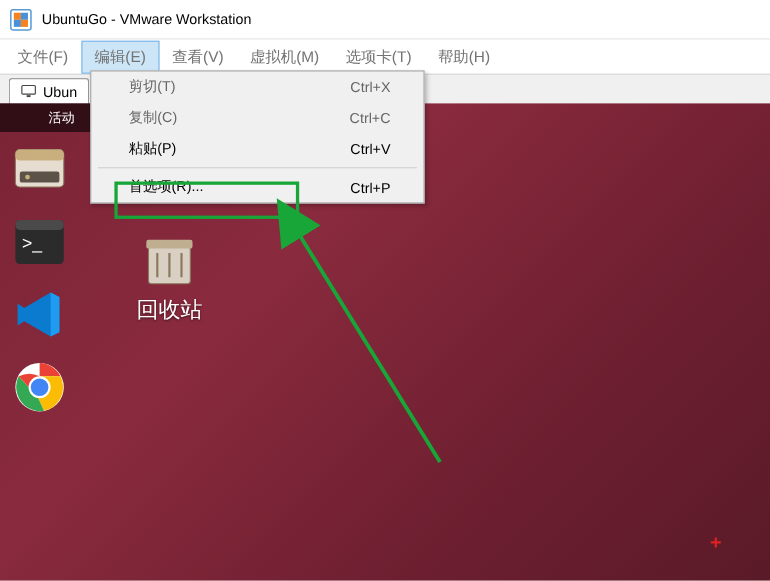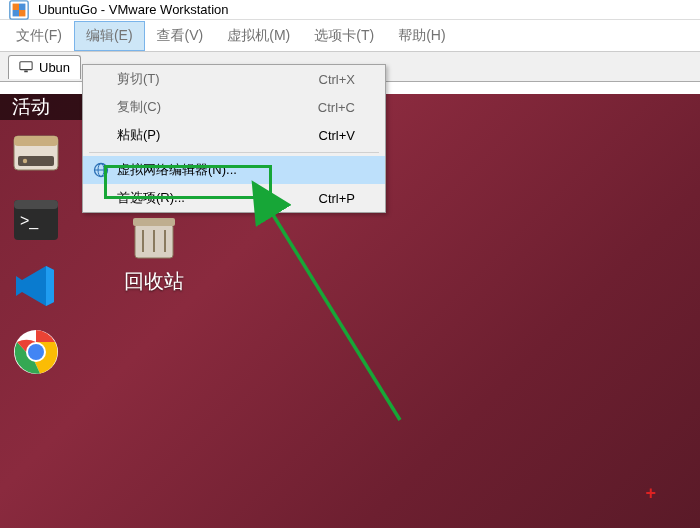--- a/index.html
+++ b/index.html
@@ -1,36 +1,36 @@
 <!DOCTYPE html>
 <html><head>
   <meta charset="utf-8">
   <style>
     * { margin: 0; padding: 0; box-sizing: border-box; font-family: "Microsoft YaHei", "Segoe UI", sans-serif; }
     body { width: 700px; height: 528px; background: #fff; position: relative; overflow: hidden; }
 
     
-    .title-bar { height: 20px; background: #fff; display: flex; align-items: center; padding: 0 8px; border-bottom: 1px solid #ddd; }
+    .title-bar { height: 36px; background: #fff; display: flex; align-items: center; padding: 0 8px; border-bottom: 1px solid #ddd; }
     .vmware-logo { width: 22px; height: 22px; margin-right: 8px; display: flex; align-items: center; justify-content: center; }
     .title-text { font-size: 13px; color: #000; }
 
     
     .menu-bar { height: 32px; background: #fff; display: flex; align-items: center; border-bottom: 1px solid #ccc; padding: 0 4px; }
     .menu-item { padding: 6px 12px; font-size: 14px; color: #737373; cursor: pointer; }
     .menu-item.open { background: #cde6f7; border: 1px solid #7ab4ea; padding: 5px 11px; }
 
     
     .tab-bar { height: 30px; background: #f0f0f0; display: flex; align-items: center; border-bottom: 1px solid #aaa; padding: 0 8px; }
     .tab { display: flex; align-items: center; padding: 4px 10px; font-size: 13px; background: #fff; border: 1px solid #999; border-bottom: none; border-radius: 3px 3px 0 0; gap: 6px; }
     .tab-icon-box { width: 14px; height: 14px; }
 
     
     .workspace { position: absolute; left: 0; right: 0; top: 94px; bottom: 0; background: linear-gradient(135deg, #7a2436 0%, #8a2a3e 35%, #6d1f30 70%, #5a1a28 100%); }
     .ubuntu-topbar { height: 26px; width: 110px; background: rgba(0,0,0,0.6); display: flex; align-items: center; padding: 0 12px; }
-    .ubuntu-topbar span { color: #fff; font-size: 19px; }
+    .ubuntu-topbar span { color: #fff; font-size: 12px; margin-left: 32px; }
 
     .ubuntu-dock { position: absolute; left: 6px; top: 34px; width: 60px; display: flex; flex-direction: column; gap: 14px; align-items: center; }
     .dock-icon { width: 52px; height: 52px; display: flex; align-items: center; justify-content: center; }
 
     .desktop-icon { position: absolute; left: 124px; top: 118px; display: flex; flex-direction: column; align-items: center; gap: 6px; }
     .trash-vis { width: 58px; height: 50px; }
     .desktop-label { color: #fff; font-size: 20px; text-shadow: 0 1px 2px rgba(0,0,0,0.6); }
 
     
     .dropdown { position: absolute; left: 82px; top: 64px; width: 304px; background: #f0f0f0; border: 1px solid #a3a3a3; box-shadow: 2px 2px 4px rgba(0,0,0,0.25); z-index: 50; }
@@ -148,30 +148,20 @@
   </div>
   <div class="dd-row">
     <span>复制(C)</span>
     <span class="short">Ctrl+C</span>
   </div>
   <div class="dd-row enabled">
     <span>粘贴(P)</span>
     <span class="short">Ctrl+V</span>
   </div>
   <div class="dd-sep"></div>
-  <div class="dd-row enabled hover">
-    <span class="row-icon">
-      <svg viewBox="0 0 16 16" width="16" height="16">
-        <circle cx="8" cy="8" r="6.5" fill="none" stroke="#2a6fb5" stroke-width="1.3"></circle>
-        <ellipse cx="8" cy="8" rx="3" ry="6.5" fill="none" stroke="#2a6fb5" stroke-width="1"></ellipse>
-        <line x1="1.5" y1="8" x2="14.5" y2="8" stroke="#2a6fb5" stroke-width="1"></line>
-      </svg>
-    </span>
-    <span>虚拟网络编辑器(N)...</span>
-  </div>
   <div class="dd-row enabled">
     <span>首选项(R)...</span>
     <span class="short">Ctrl+P</span>
   </div>
 </div>
 
 <div class="green-box"></div>
 <svg class="arrow-svg" viewBox="0 0 270 260">
   <defs>
     <marker id="ah" markerWidth="12" markerHeight="12" refX="2" refY="6" orient="auto">

